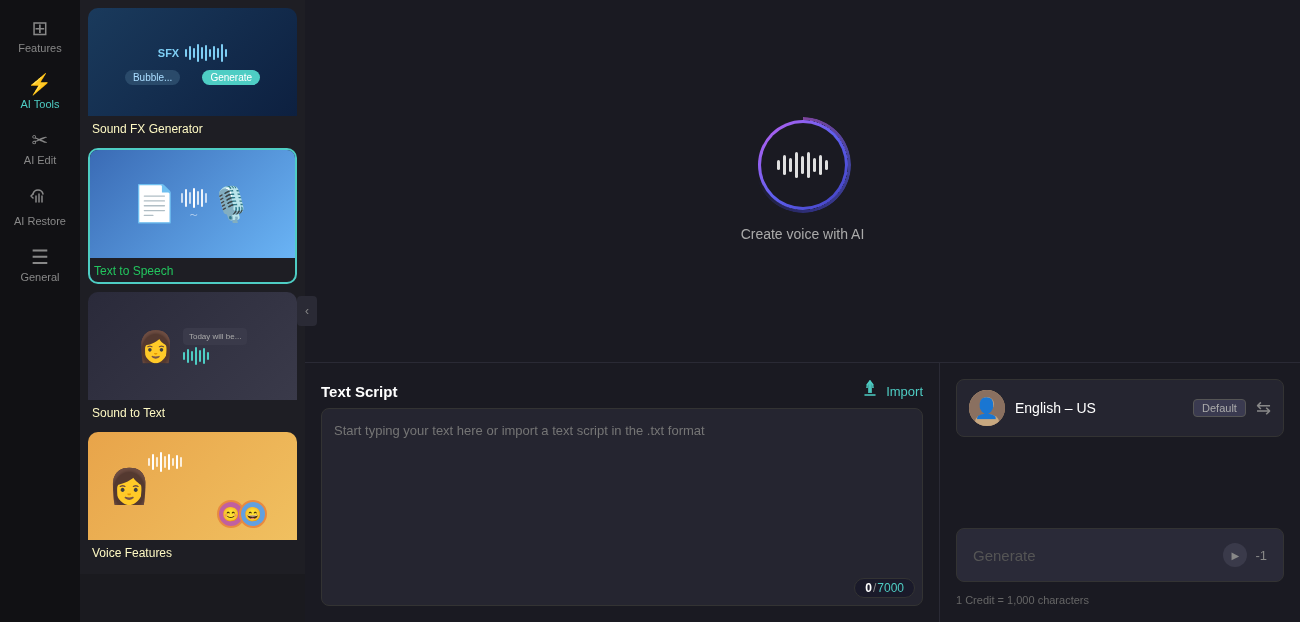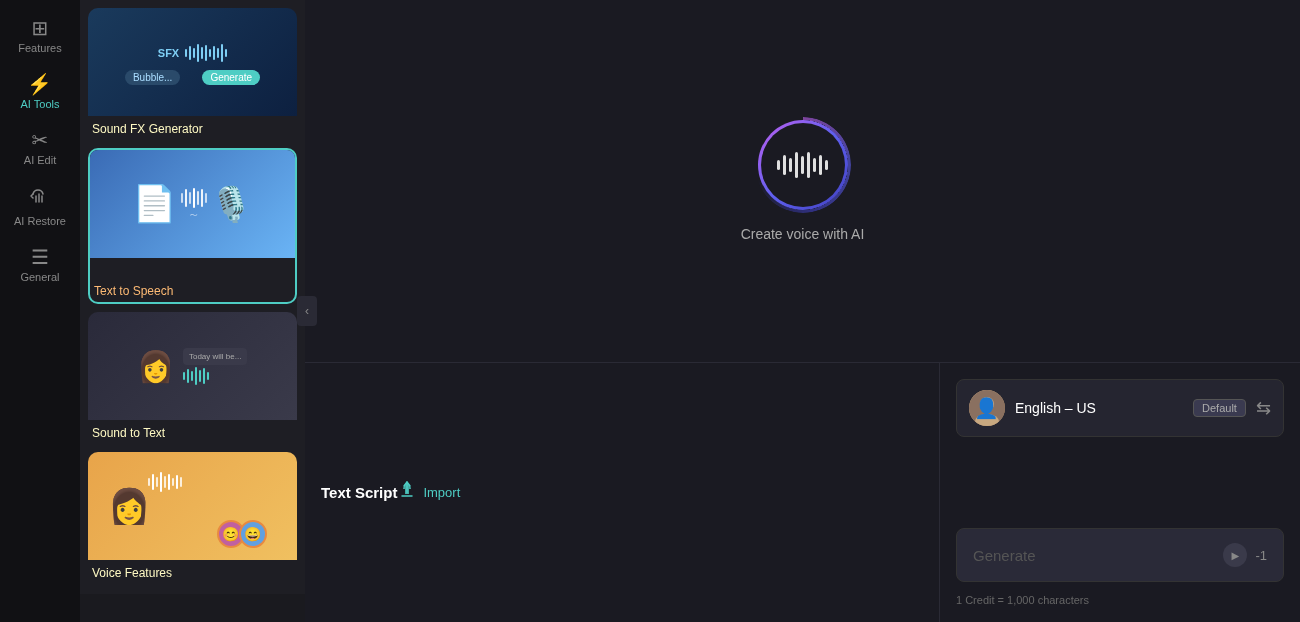--- a/index.html
+++ b/index.html
@@ -77,21 +77,21 @@
     .card-sound-fx { background: linear-gradient(135deg, #1a3a5c, #0d2040); }
     .card-tts { background: linear-gradient(135deg, #3a6bb5, #6ab4f5); }
     .card-stt { background: linear-gradient(135deg, #2a2a3a, #3a3a4a); }
     .card-vc { background: linear-gradient(135deg, #e8a44a, #f0c060); }
 
     .card-label {
       padding: 6px 4px 4px 4px;
       font-size: 12px;
       color: #fef9c3;
     }
-    .card-label.active-label { color: #fdba74; margin-top: 20px; }
+    .card-label.active-label { color: #22c55e; }
 
     
     .sfx-decoration {
       position: absolute;
       width: 100%;
       height: 100%;
       display: flex;
       flex-direction: column;
       align-items: center;
       justify-content: center;
@@ -211,21 +211,21 @@
     .bottom-panels {
       display: flex;
       height: 260px;
       border-top: 1px solid #2a2a35;
     }
 
     .text-script-panel {
       flex: 1;
       padding: 16px;
       display: flex;
-      flex-direction: row;
+      flex-direction: column;
       gap: 4px;
       border-right: 1px solid #2a2a35;
     }
 
     .panel-header {
       display: flex;
       align-items: center;
       justify-content: space-between;
     }
 
@@ -599,20 +599,28 @@
             <svg width="20" height="20" viewBox="0 0 20 20" fill="none">
               <path d="M10 2C10 2 6 6 6 9H8L8 14H12L12 9H14C14 6 10 2 10 2Z" fill="#4ecdc4" opacity="0.8"></path>
               <path d="M5 16H15" stroke="#4ecdc4" stroke-width="1.5" stroke-linecap="round"></path>
               <path d="M7 6L10 2L13 6" stroke="#4ecdc4" stroke-width="1.5" stroke-linecap="round" stroke-linejoin="round" fill="none"></path>
               <line x1="10" y1="2" x2="10" y2="13" stroke="#4ecdc4" stroke-width="1.5" stroke-linecap="round"></line>
             </svg>
           </span>
           <span>Import</span>
         </button>
       </div>
+      <div class="text-area-wrapper">
+        <textarea class="script-textarea" placeholder="Start typing your text here or import a text script in the .txt format" style=""></textarea>
+        <div class="char-counter">
+          <span class="char-current">0</span>
+          <span class="char-sep">/</span>
+          <span class="char-max">7000</span>
+        </div>
+      </div>
     </div>
 
     <div class="voice-panel">
 
       <div class="voice-selector">
         <div class="avatar">
           <div class="avatar-img">
             <svg width="36" height="36" viewBox="0 0 36 36" fill="none">
               <circle cx="18" cy="18" r="18" fill="#8a7060"></circle>
               <circle cx="18" cy="14" r="7" fill="#c8a880"></circle>

